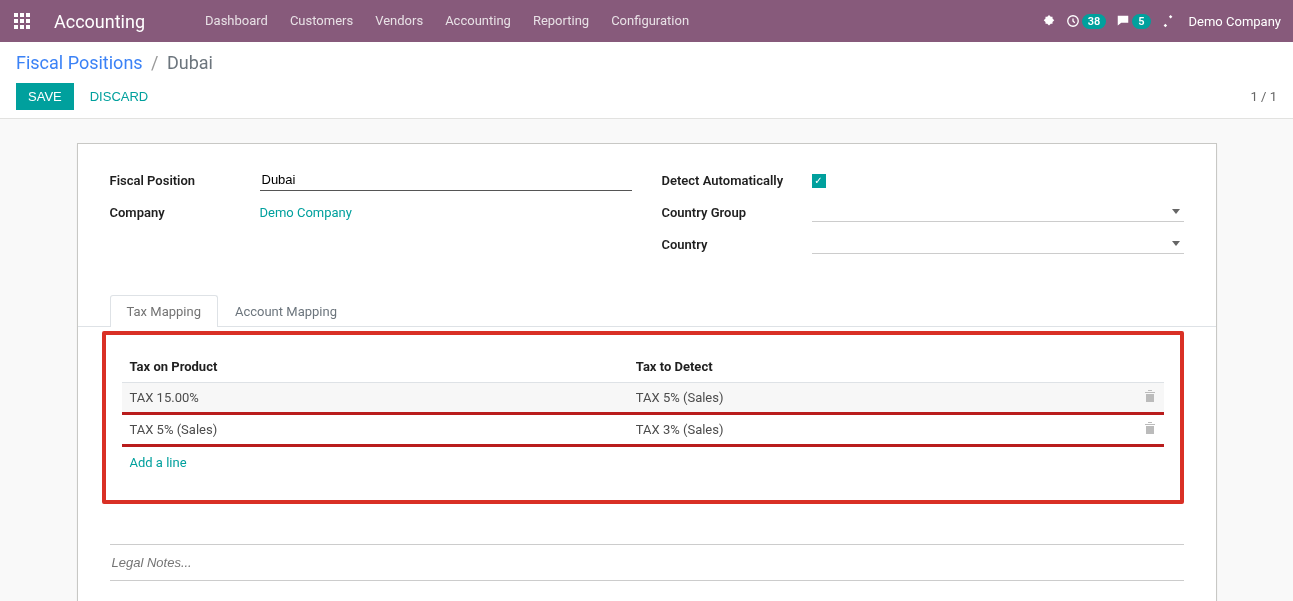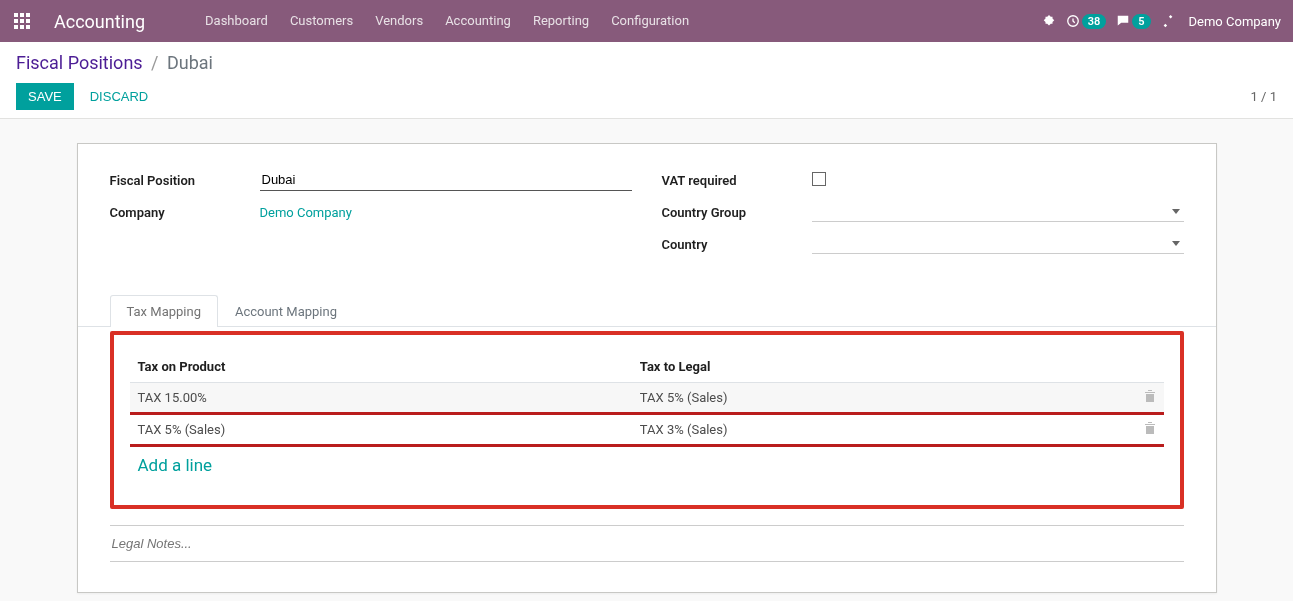--- a/index.html
+++ b/index.html
@@ -11,21 +11,21 @@
   .app-title { font-size: 18px; font-weight: 400; color: #fff; margin-right: 50px; margin-left: 10px; }
   .menu-items { display: flex; gap: 2px; }
   .menu-item { padding: 5px 10px 6px 10px; color: #e8e1e6; font-size: 13px; cursor: pointer; }
   .topbar-right { margin-left: auto; display: flex; align-items: center; gap: 10px; }
   .systray-icon { cursor: pointer; display: flex; align-items: center; }
   .badge { background: #00a09d; color: #fff; font-size: 11px; border-radius: 10px; padding: 1px 6px; font-weight: 600; margin-left: 2px; }
   .company-name { color: #fff; font-size: 13px; padding: 0 4px; cursor: pointer; }
   
   .control-panel { background: #fff; border-bottom: 1px solid #e2e2e0; padding: 10px 16px 8px 16px; }
   .breadcrumb { font-size: 18px; margin-bottom: 10px; }
-  .breadcrumb a { color: #4c1d95; text-decoration: none; }
+  .breadcrumb a { color: #3b82f6; text-decoration: none; }
   .breadcrumb .sep { color: #999; margin: 0 4px; }
   .breadcrumb .current { color: #6c757d; }
   .cp-row { display: flex; align-items: center; justify-content: space-between; }
   .cp-buttons { display: flex; gap: 4px; align-items: flex-end; }
   .btn-primary { background: #00a09d; color: #fff; border: none; padding: 6px 12px; font-size: 13px; font-weight: 500; cursor: pointer; text-transform: uppercase; }
   .btn-link { background: none; border: none; color: #00a09d; font-size: 13px; font-weight: 500; cursor: pointer; text-transform: uppercase; padding: 6px 12px; }
   .pager { color: #666; font-size: 13px; }
   
   .main { padding: 24px 0 40px 0; display: flex; justify-content: center; }
   .form-sheet { background: #fff; border: 1px solid #c8c8c5; width: 1140px; padding: 24px 0 30px 0; box-shadow: 0 1px 2px rgba(0,0,0,0.05); }
@@ -40,30 +40,30 @@
   .checkbox { width: 14px; height: 14px; border: 1px solid #666; display: inline-flex; align-items: center; justify-content: center; cursor: pointer; }
   .checkbox.checked { background: #00a09d; border-color: #00a09d; color: #fff; }
   .checkbox.checked::after { content: "✓"; font-size: 10px; line-height: 1; }
   .dropdown-empty { border-bottom: 1px solid #ccc; position: relative; height: 20px; }
   .dropdown-empty::after { content: ""; position: absolute; right: 4px; top: 7px; border-left: 4px solid transparent; border-right: 4px solid transparent; border-top: 5px solid #666; }
   
   .tabs { display: flex; padding: 0 32px; border-bottom: 1px solid #dee2e6; }
   .tab { padding: 8px 16px; border: 1px solid transparent; border-bottom: none; cursor: pointer; color: #6c757d; font-size: 13px; position: relative; top: 1px; }
   .tab.active { border-color: #dee2e6; background: #fff; color: #737373; border-radius: 3px 3px 0 0; }
   
-  .tab-content-wrap { margin: 4px 32px 0 32px; border: 4px solid #d93025; border-radius: 2px; padding: 16px 16px 30px 16px; }
+  .tab-content-wrap { margin: 4px 32px 0 24px; border: 4px solid #d93025; border-radius: 2px; padding: 16px 16px 30px 16px; }
   .tax-table { width: 100%; border-collapse: collapse; }
   .tax-table th { text-align: left; font-weight: 700; padding: 8px 8px; border-bottom: 1px solid #dee2e6; color: #1f1f1f; font-size: 13px; }
   .tax-table td { padding: 6px 8px; border-bottom: 3px solid #b91c1c; font-size: 13px; color: #4c4c4c; }
   .tax-table tr.data-row:nth-child(odd) td { background: #f7f7f7; }
   .del-cell { width: 30px; text-align: right; }
   .trash-icon { color: #bbb; cursor: pointer; }
-  .add-line { color: #00a09d; cursor: pointer; padding: 8px 8px 0 8px; font-size: 17px; display: inline-block; }
-  
-  .notes-wrap { padding: 0 32px; margin-top: 16px; }
+  .add-line { color: #00a09d; cursor: pointer; padding: 8px 8px 0 8px; font-size: 13px; display: inline-block; }
+  
+  .notes-wrap { padding: 0 32px; margin-top: 40px; }
   .notes-input { width: 100%; border: none; border-bottom: 1px solid #ccc; border-top: 1px solid #ccc; padding: 10px 2px; font-size: 13px; color: #999; outline: none; font-style: italic; }
 </style>
 </head>
 <body>
 
 <div class="topbar">
   <div class="apps-icon">
     <svg width="16" height="16" viewBox="0 0 16 16">
         <rect x="0" y="0" width="4" height="4"></rect>
         <rect x="6" y="0" width="4" height="4"></rect>
@@ -137,22 +137,22 @@
           <div class="field-label">Fiscal Position</div>
           <div class="field-widget"><input class="text-input" value="Dubai" style=""></div>
         </div>
         <div class="field-row">
           <div class="field-label">Company</div>
           <div class="field-widget"><span class="link-val">Demo Company</span></div>
         </div>
       </div>
       <div class="form-col">
         <div class="field-row">
-          <div class="field-label">VAT required</div>
-          <div class="field-widget"><span class="checkbox"></span></div>
+          <div class="field-label">Detect Automatically</div>
+          <div class="field-widget"><span class="checkbox checked"></span></div>
         </div>
         <div class="field-row">
           <div class="field-label">Country Group</div>
           <div class="field-widget">
               <div class="dropdown-empty"></div>
             </div>
         </div>
         <div class="field-row">
           <div class="field-label">Country</div>
           <div class="field-widget">
@@ -165,21 +165,21 @@
     <div class="tabs">
       <div class="tab active">Tax Mapping</div>
       <div class="tab">Account Mapping</div>
     </div>
 
     <div class="tab-content-wrap">
       <table class="tax-table">
         <thead>
           <tr>
             <th>Tax on Product</th>
-            <th>Tax to Legal</th>
+            <th>Tax to Detect</th>
             <th class="del-cell"></th>
           </tr>
         </thead>
         <tbody>
           <tr class="data-row">
             <td>TAX 15.00%</td>
             <td>TAX 5% (Sales)</td>
             <td class="del-cell"><span class="trash-icon"><svg width="12" height="14" viewBox="0 0 12 14" fill="currentColor">
                     <path d="M1 3h10v1H1zM2 5h8v8H2zM4 1h4v1H4z"></path>
                   </svg></span></td>

